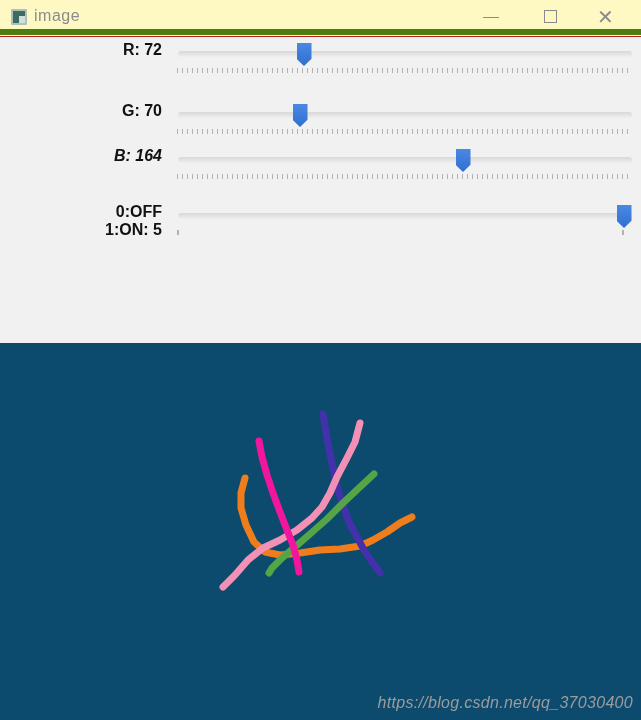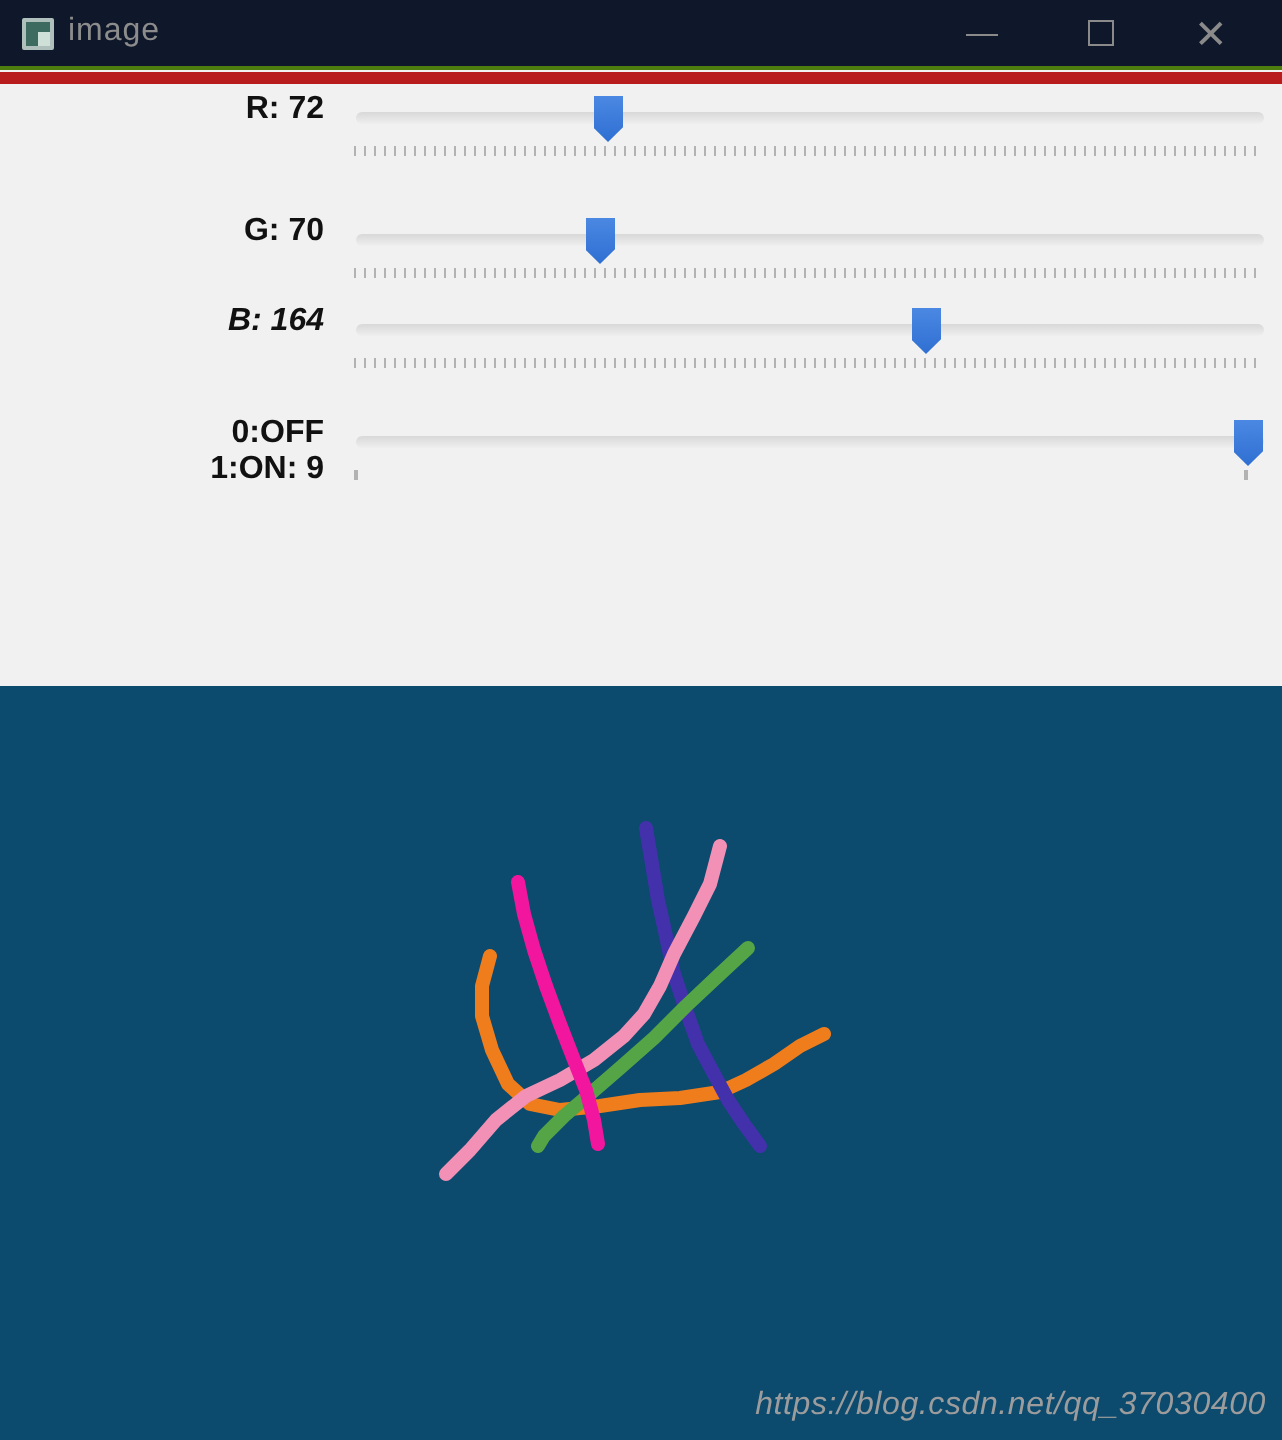--- a/index.html
+++ b/index.html
@@ -4,21 +4,21 @@
 <style>
   * { margin: 0; padding: 0; box-sizing: border-box; }
   html, body { width: 641px; height: 720px; overflow: hidden; }
   body { font-family: "Liberation Sans", sans-serif; background: #fff; }
 
   .window { position: relative; width: 641px; height: 720px; background: #f1f1f1; }
 
   
   .titlebar {
     position: absolute; top: 0; left: 0; width: 641px; height: 35px;
-    background: #0f172a; border-bottom: 2px solid #4d7c0f;
+    background: #fef9c3; border-bottom: 6px solid #4d7c0f;
   }
   .app-icon {
     position: absolute; left: 11px; top: 9px; width: 16px; height: 16px;
     border: 2px solid #aebfbc; background: #3d6b60; border-radius: 1px;
   }
   .app-icon::after {
     content: ""; position: absolute; right: 0; bottom: 0; width: 6px; height: 7px;
     background: #cfe0d8;
   }
   .win-title {
@@ -38,21 +38,21 @@
     border: 1px solid #8a8a8a;
   }
   .glyph-close {
     position: absolute; left: 9px; top: 5px; font-size: 20px; color: #8a8a8a;
     font-weight: 400;
   }
 
   
   .panel {
     position: absolute; top: 36px; left: 0; width: 641px; height: 307px;
-    background: #f1f1f1; border-top: 6px solid #b91c1c;
+    background: #f1f1f1; border-top: 1px solid #b91c1c;
   }
   .slider-row { position: absolute; left: 0; width: 641px; height: 44px; }
   .tb-label {
     position: absolute; left: 0; top: 2px; width: 162px; text-align: right;
     font-size: 16px; font-weight: bold; color: #111; line-height: 18px;
     white-space: pre-line;
   }
   .tb-track {
     position: absolute; left: 178px; top: 12px; width: 454px; height: 6px;
     background: linear-gradient(#d8d8d8, #efefef); border-radius: 3px;
@@ -118,21 +118,21 @@
     </div>
 
     <div class="slider-row" style="top: 108px; font-style: italic;">
       <div class="tb-label">B: 164</div>
       <div class="tb-track"></div>
       <div class="tb-handle" style="left: 455.5px;"></div>
       <div class="tb-ticks"></div>
     </div>
 
     <div class="slider-row" style="top: 164px;">
-      <div class="tb-label"><span>0:OFF</span><br><span>1:ON: 9</span></div>
+      <div class="tb-label"><span>0:OFF</span><br><span>1:ON: 5</span></div>
       <div class="tb-track"></div>
       <div class="tb-handle" style="left: 616.5px;"></div>
       <div class="tb-tick-end" style="left: 177px;"></div>
       <div class="tb-tick-end" style="left: 622px;"></div>
     </div>
 
   </div>
 
   <div class="paint-area">
     <svg class="paint-svg" viewBox="0 0 641 377" xmlns="http://www.w3.org/2000/svg">

